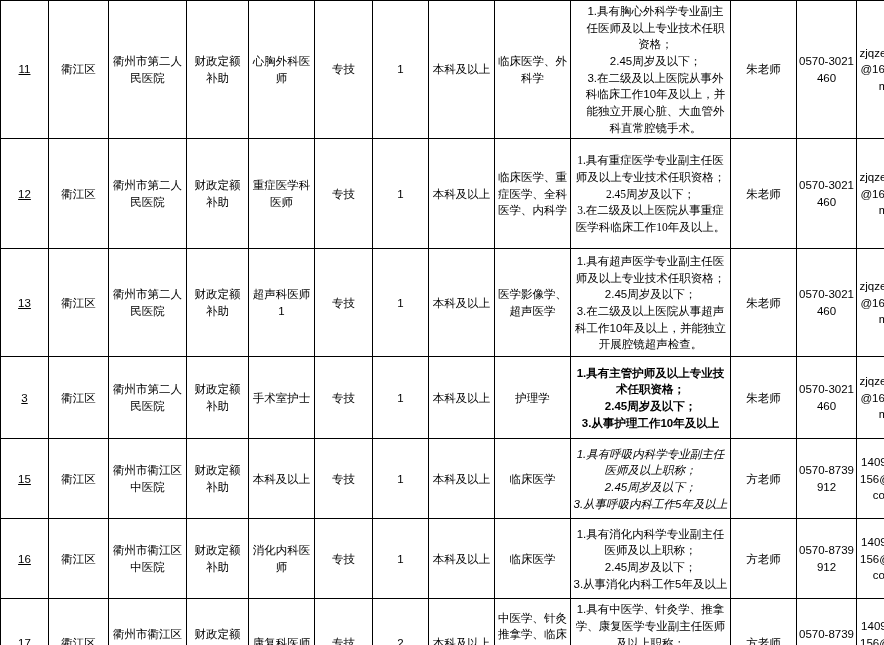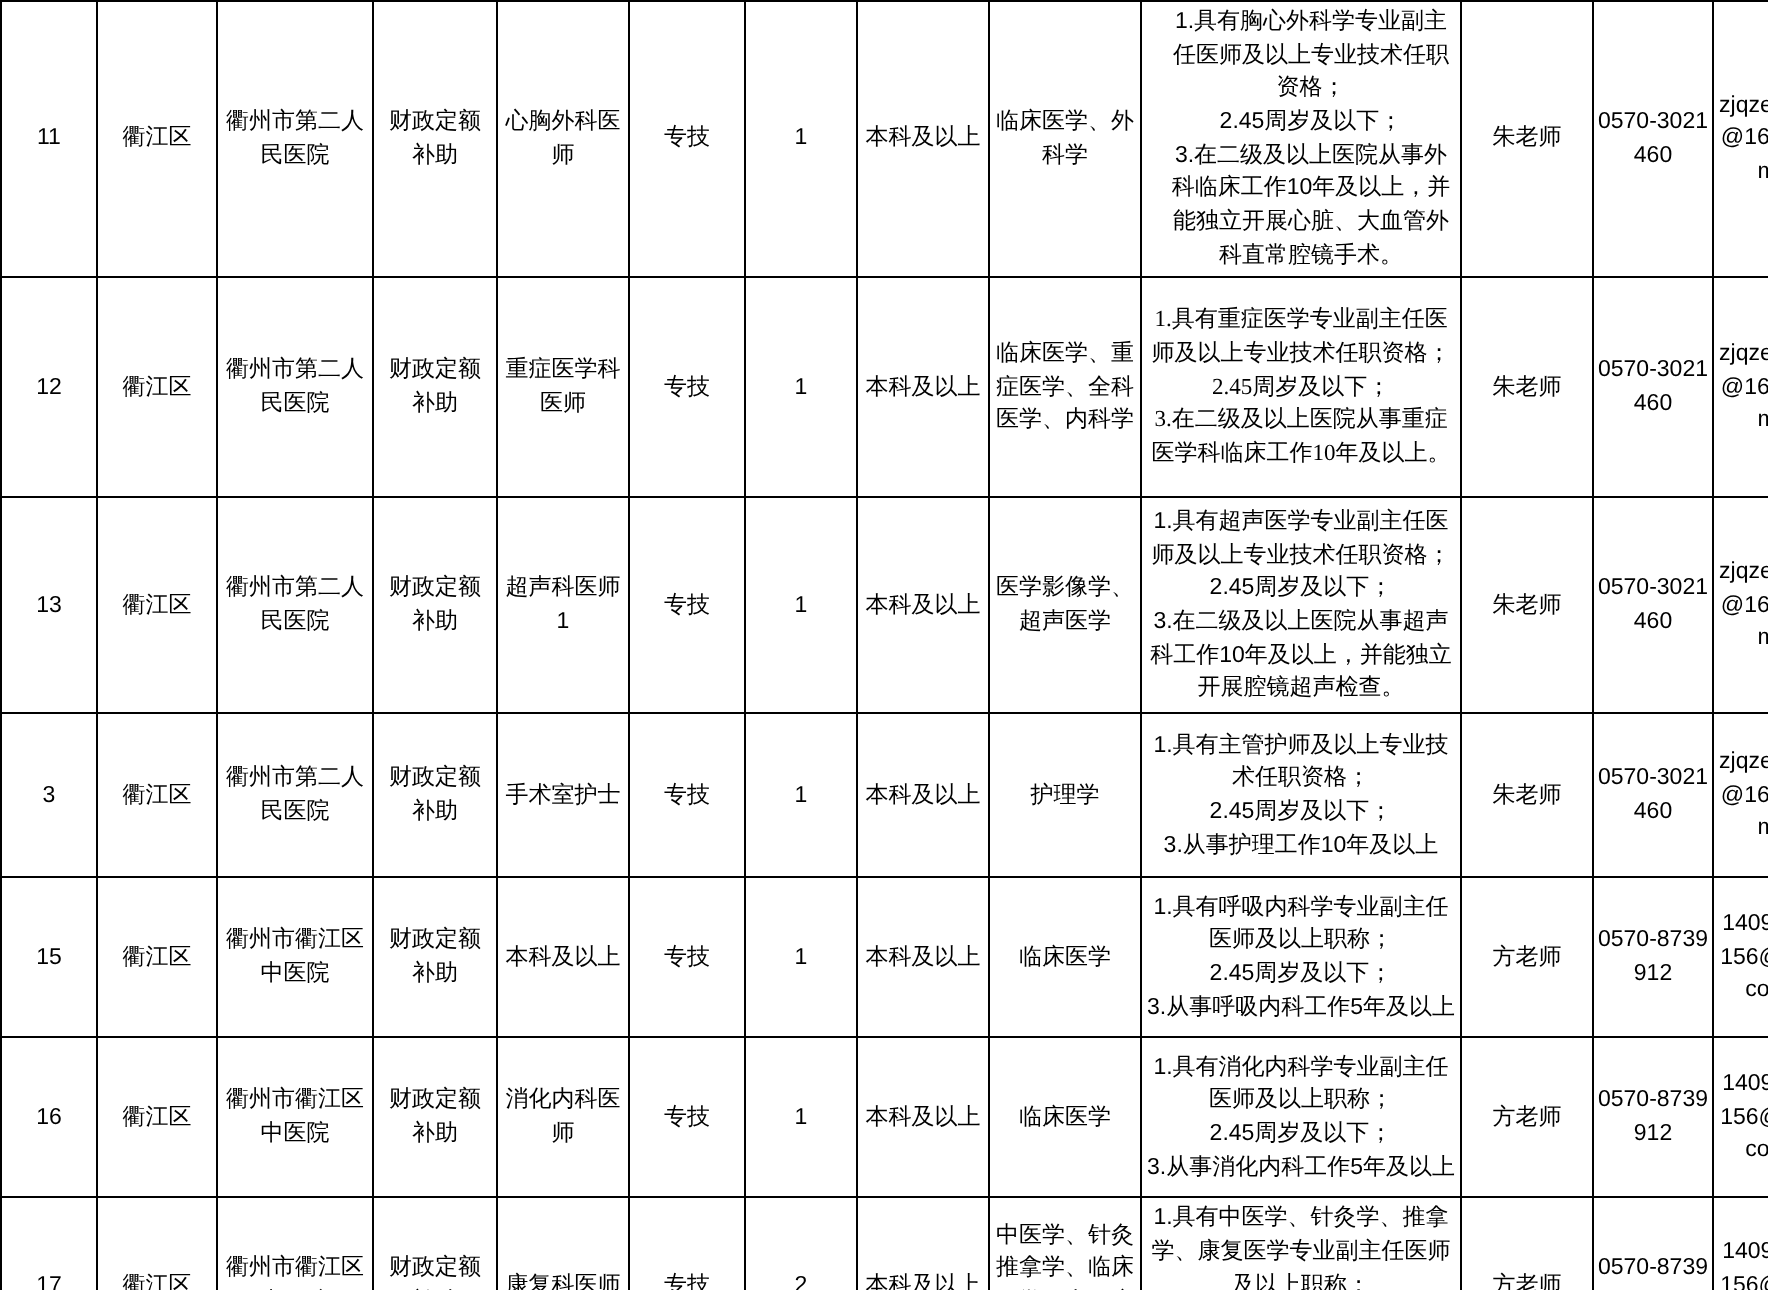--- a/index.html
+++ b/index.html
@@ -63,21 +63,21 @@
     font-size: 11px;
     line-height: 1.35;
     word-break: break-all;
     text-align: left;
     padding-left: 3px;
   }
   td.cell-phone {
     font-size: 11.5px;
     line-height: 1.4;
   }
-  td.cell-no { font-size: 12px; }
+  td.cell-no { font-size: 12px; text-decoration: underline; }
 </style>
 </head>
 <body>
 
 <div class="sheet">
   <table class="recruit-table">
     <colgroup>
       <col class="c-no">
       <col class="c-area">
       <col class="c-unit">
@@ -151,39 +151,39 @@
       <tr style="height:82px;">
         <td class="cell-no">3</td>
         <td>衢江区</td>
         <td>衢州市第二人民医院</td>
         <td>财政定额补助</td>
         <td>手术室护士</td>
         <td>专技</td>
         <td>1</td>
         <td>本科及以上</td>
         <td>护理学</td>
-        <td class="cell-req" style="white-space: pre-wrap;">1.具有主管护师及以上专业技术任职资格；
+        <td class="cell-req" style="white-space: pre-wrap; font-weight: bold;">1.具有主管护师及以上专业技术任职资格；
 2.45周岁及以下；
 3.从事护理工作10年及以上</td>
         <td>朱老师</td>
         <td class="cell-phone">0570-3021460</td>
         <td class="cell-email">zjqzeyrsk@163.com</td>
       </tr>
 
       <tr style="height:80px;">
         <td class="cell-no">15</td>
         <td>衢江区</td>
         <td>衢州市衢江区中医院</td>
         <td>财政定额补助</td>
         <td>本科及以上</td>
         <td>专技</td>
         <td>1</td>
         <td>本科及以上</td>
         <td>临床医学</td>
-        <td class="cell-req" style="white-space: pre-wrap;">1.具有呼吸内科学专业副主任医师及以上职称；
+        <td class="cell-req" style="white-space: pre-wrap; font-style: italic;">1.具有呼吸内科学专业副主任医师及以上职称；
 2.45周岁及以下；
 3.从事呼吸内科工作5年及以上</td>
         <td>方老师</td>
         <td class="cell-phone">0570-8739912</td>
         <td class="cell-email">1409706156@qq.com</td>
       </tr>
 
       <tr style="height:80px;">
         <td class="cell-no">16</td>
         <td>衢江区</td>

